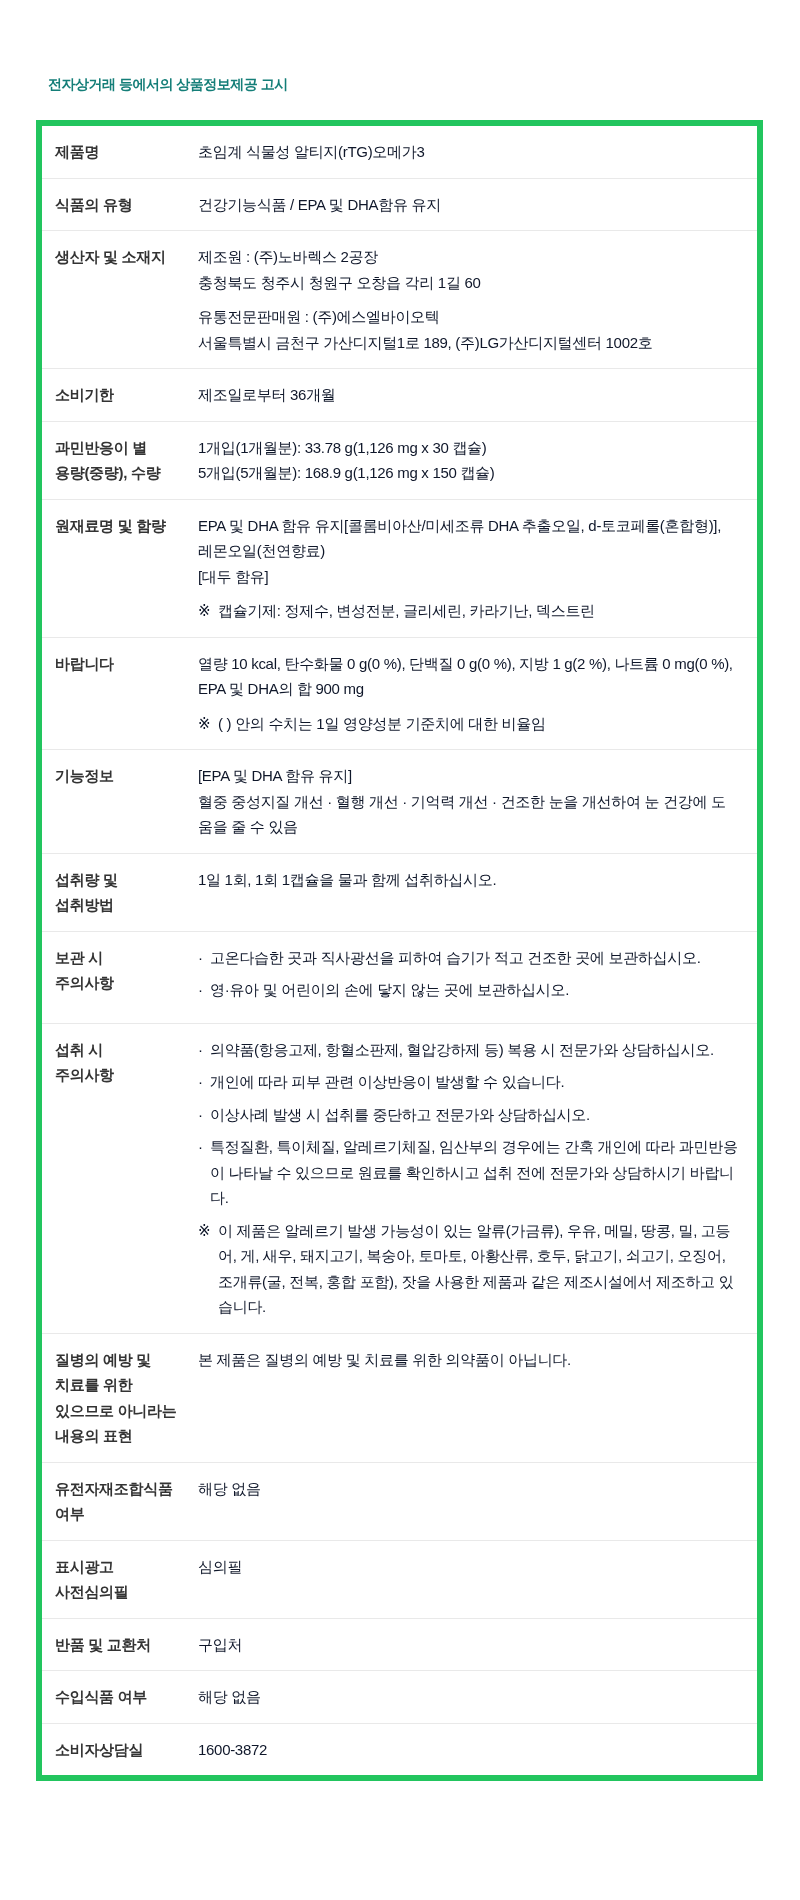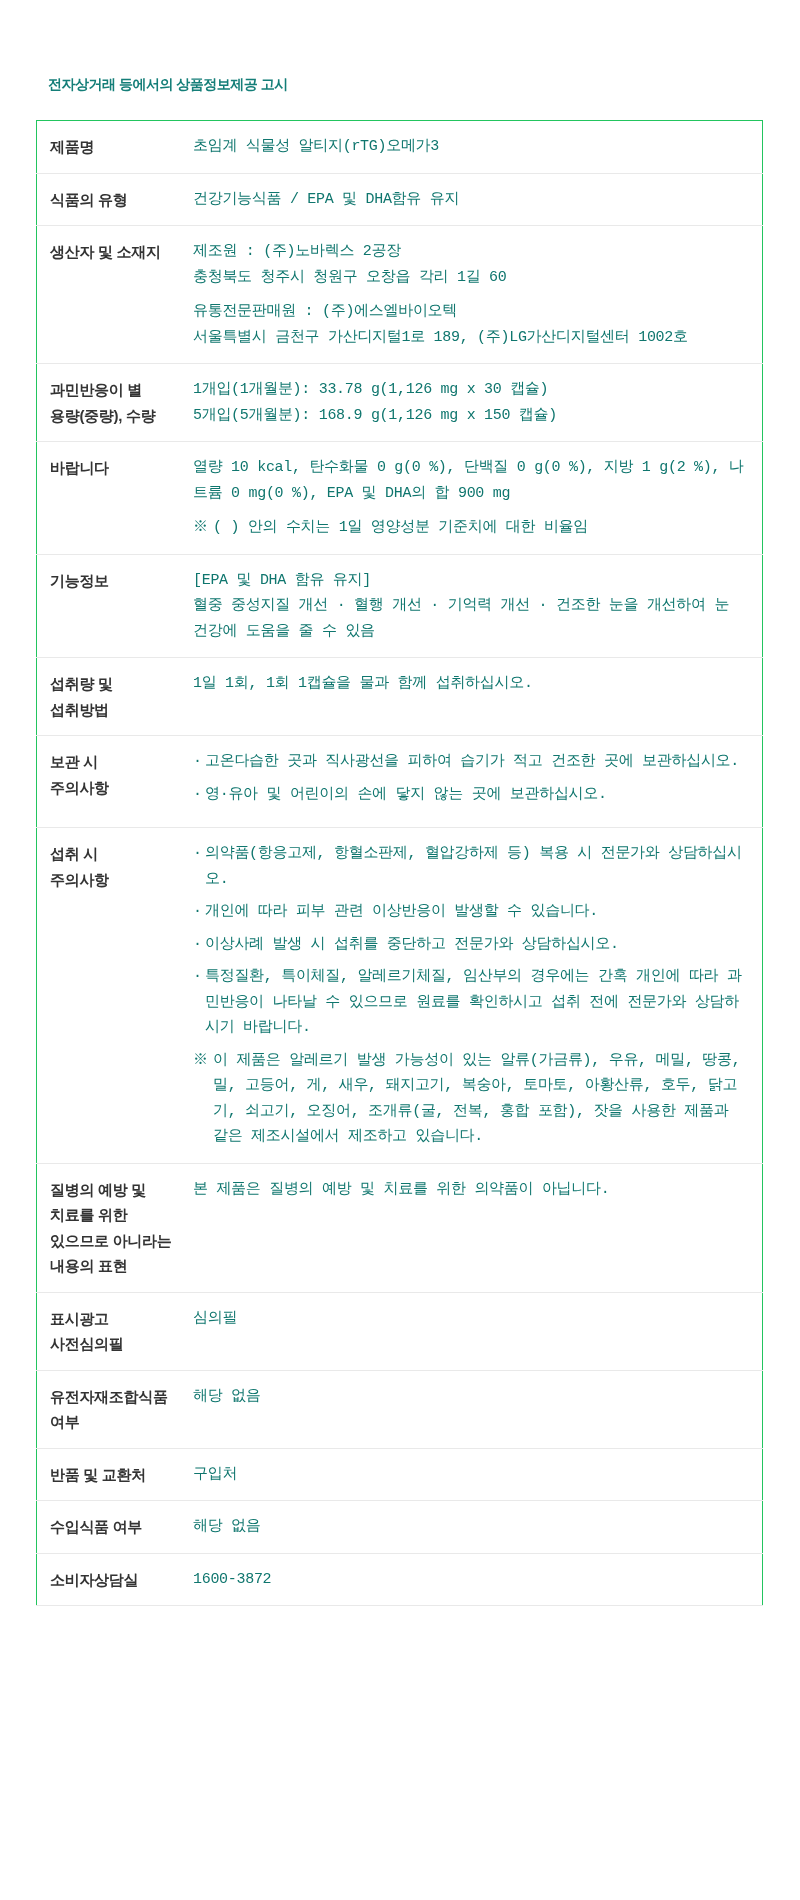--- a/index.html
+++ b/index.html
@@ -19,42 +19,41 @@
   .title {
     margin: 0 0 26px 12px;
     font-size: 14px;
     font-weight: 700;
     letter-spacing: -0.5px;
     color: #147e78;
   }
   .info-table {
     width: 727px;
     border-collapse: collapse;
-    border: 1px solid #22c55e;
+    border: 6px solid #22c55e;
     table-layout: fixed;
   }
   .info-table th, .info-table td {
     border-bottom: 1px solid #e9e9e9;
     vertical-align: top;
     text-align: left;
     font-size: 15px;
     line-height: 1.7;
     letter-spacing: -0.3px;
   }
   .info-table th {
     width: 137px;
     padding: 13px 6px 13px 13px;
     font-weight: 700;
     color: #333333;
     white-space: pre-line;
   }
   .info-table td {
     padding: 13px 18px 13px 0;
-    color: #0f766e;
-    font-family: Liberation Mono, monospace;
+    color: #0f172a;
   }
   .para {
     margin: 0 0 9px 0;
     white-space: pre-line;
   }
   .para:last-child { margin-bottom: 0; }
   .para.bullet, .para.note {
     display: flex;
     white-space: normal;
   }
@@ -95,25 +94,42 @@
         <tr>
           <th>생산자 및 소재지</th>
           <td>
             <div class="para plain"><span class="text">제조원 : (주)노바렉스 2공장
 충청북도 청주시 청원구 오창읍 각리 1길 60</span></div>
             <div class="para plain"><span class="text">유통전문판매원 : (주)에스엘바이오텍
 서울특별시 금천구 가산디지털1로 189, (주)LG가산디지털센터 1002호</span></div>
           </td>
         </tr>
         <tr>
+          <th>소비기한</th>
+          <td>
+            <div class="para plain"><span class="text">제조일로부터 36개월</span></div>
+          </td>
+        </tr>
+        <tr>
           <th>과민반응이 별
 용량(중량), 수량</th>
           <td>
             <div class="para plain"><span class="text">1개입(1개월분): 33.78 g(1,126 mg x 30 캡슐)
 5개입(5개월분): 168.9 g(1,126 mg x 150 캡슐)</span></div>
+          </td>
+        </tr>
+        <tr>
+          <th>원재료명 및 함량</th>
+          <td>
+            <div class="para plain"><span class="text">EPA 및 DHA 함유 유지[콜롬비아산/미세조류 DHA 추출오일, d-토코페롤(혼합형)], 레몬오일(천연향료)
+[대두 함유]</span></div>
+            <div class="para note">
+              <span class="marker">※</span>
+              <span class="text">캡슐기제: 정제수, 변성전분, 글리세린, 카라기난, 덱스트린</span>
+            </div>
           </td>
         </tr>
         <tr>
           <th>바랍니다</th>
           <td>
             <div class="para plain"><span class="text">열량 10 kcal, 탄수화물 0 g(0 %), 단백질 0 g(0 %), 지방 1 g(2 %), 나트륨 0 mg(0 %), EPA 및 DHA의 합 900 mg</span></div>
             <div class="para note">
               <span class="marker">※</span>
               <span class="text">( ) 안의 수치는 1일 영양성분 기준치에 대한 비율임</span>
             </div>
@@ -176,31 +192,31 @@
         <tr>
           <th>질병의 예방 및
 치료를 위한
 있으므로 아니라는
 내용의 표현</th>
           <td>
             <div class="para plain"><span class="text">본 제품은 질병의 예방 및 치료를 위한 의약품이 아닙니다.</span></div>
           </td>
         </tr>
         <tr>
+          <th>유전자재조합식품
+여부</th>
+          <td>
+            <div class="para plain"><span class="text">해당 없음</span></div>
+          </td>
+        </tr>
+        <tr>
           <th>표시광고
 사전심의필</th>
           <td>
             <div class="para plain"><span class="text">심의필</span></div>
-          </td>
-        </tr>
-        <tr>
-          <th>유전자재조합식품
-여부</th>
-          <td>
-            <div class="para plain"><span class="text">해당 없음</span></div>
           </td>
         </tr>
         <tr>
           <th>반품 및 교환처</th>
           <td>
             <div class="para plain"><span class="text">구입처</span></div>
           </td>
         </tr>
         <tr>
           <th>수입식품 여부</th>

